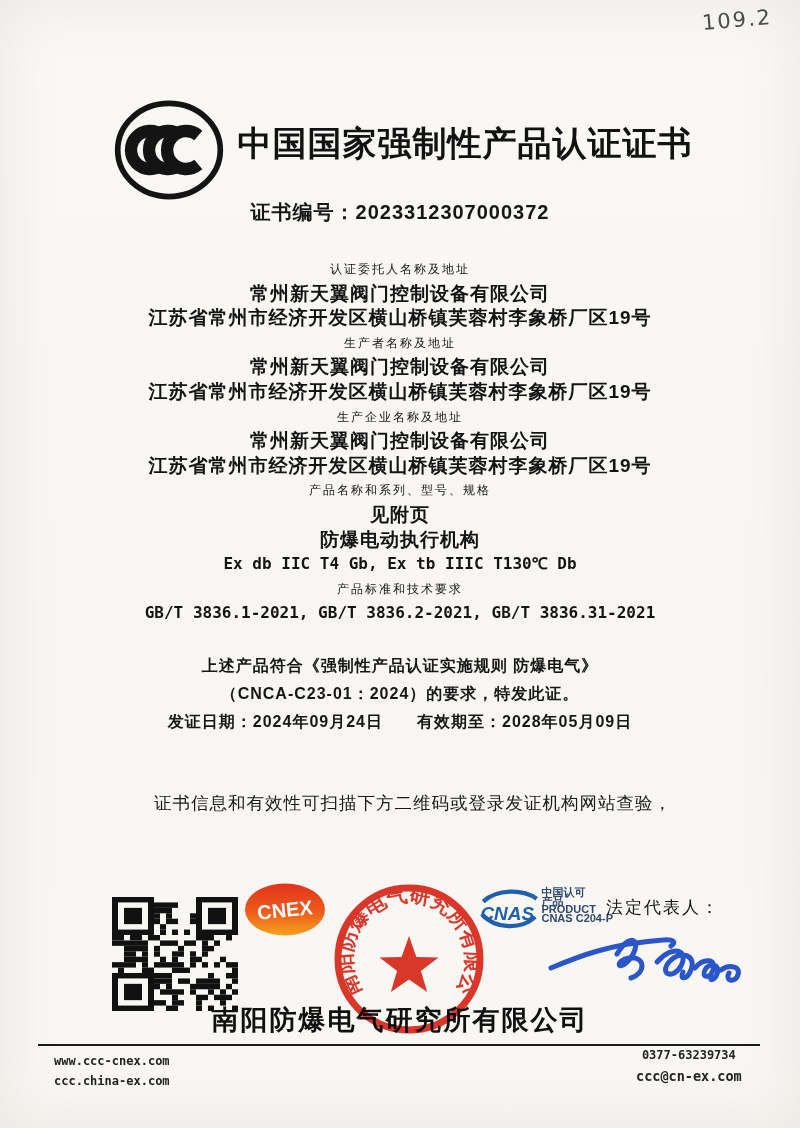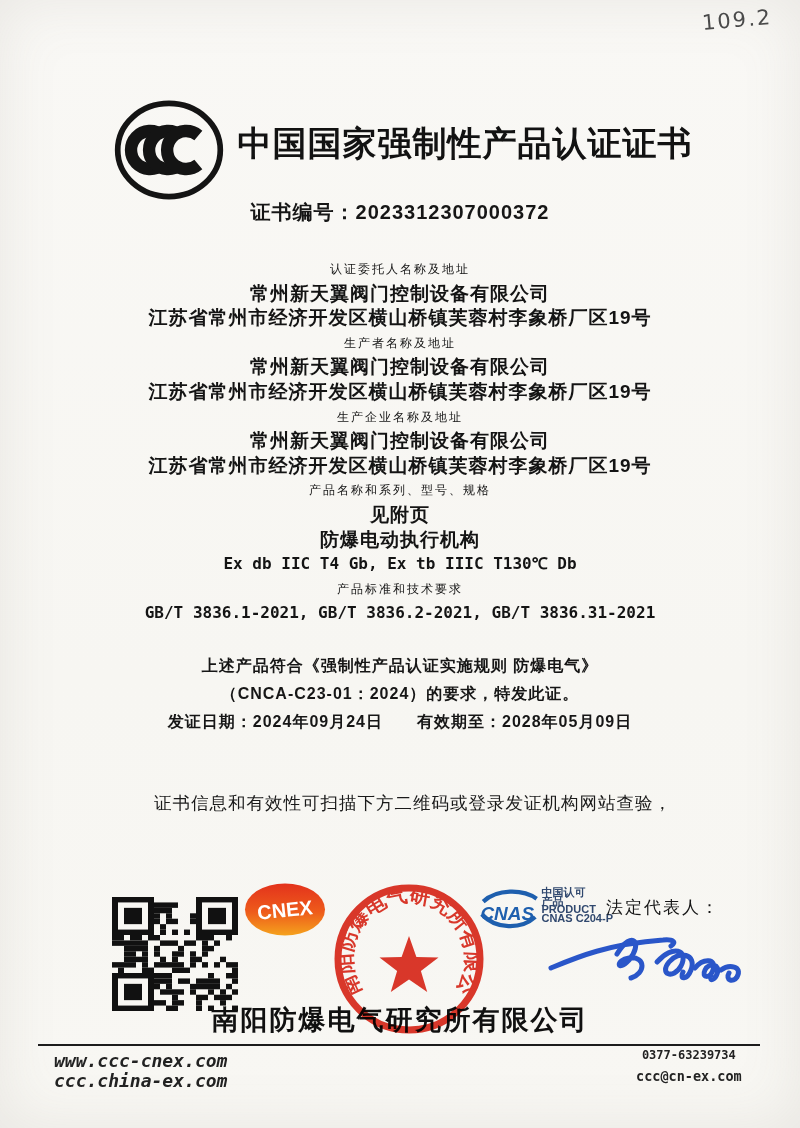--- a/index.html
+++ b/index.html
@@ -32,21 +32,21 @@
     mix-blend-mode:multiply; opacity:.93; z-index:5;}
   .cnas{position:absolute; left:479px; top:878px; width:134px; height:66px; display:flex; align-items:flex-start;}
   .cnas-stack{font-size:11px; line-height:8.5px; color:#30486e; font-weight:700;
     margin-left:2px; margin-top:10px; white-space:nowrap;}
   .legal{position:absolute; left:606px; top:896px; font-size:17px; font-weight:500; letter-spacing:2px;}
   .signature{position:absolute; left:545px; top:910px; width:210px; height:92px; z-index:4;}
   .issuer-name{position:absolute; top:1002px; left:0; width:100%; text-align:center;
     font-size:27px; font-weight:600; letter-spacing:2px; color:#101010;}
   .rule{position:absolute; top:1044px; left:38px; width:722px; height:2px; background:#1c1c1c;}
   .foot-left{position:absolute; left:54px; top:1051px; font-family:"DejaVu Sans Mono",monospace;
-    font-size:18px; line-height:20px; font-weight:600; color:#222;font-style:italic;}
+    font-size:12px; line-height:20px; font-weight:600; color:#222;}
   .foot-mid{position:absolute; left:226px; top:1058px; font-size:15.5px; font-weight:600;
     letter-spacing:.5px; color:#1b1b1b;}
   .foot-mid .addr{margin-right:28px;}
   .foot-right{position:absolute; left:636px; top:1045px; font-family:"DejaVu Sans Mono",monospace;
     font-size:13.5px; line-height:21px; font-weight:600; color:#222;}
   .foot-right .phone{font-size:12px;text-align:center;}
 </style>
 </head>
 <body>
 

